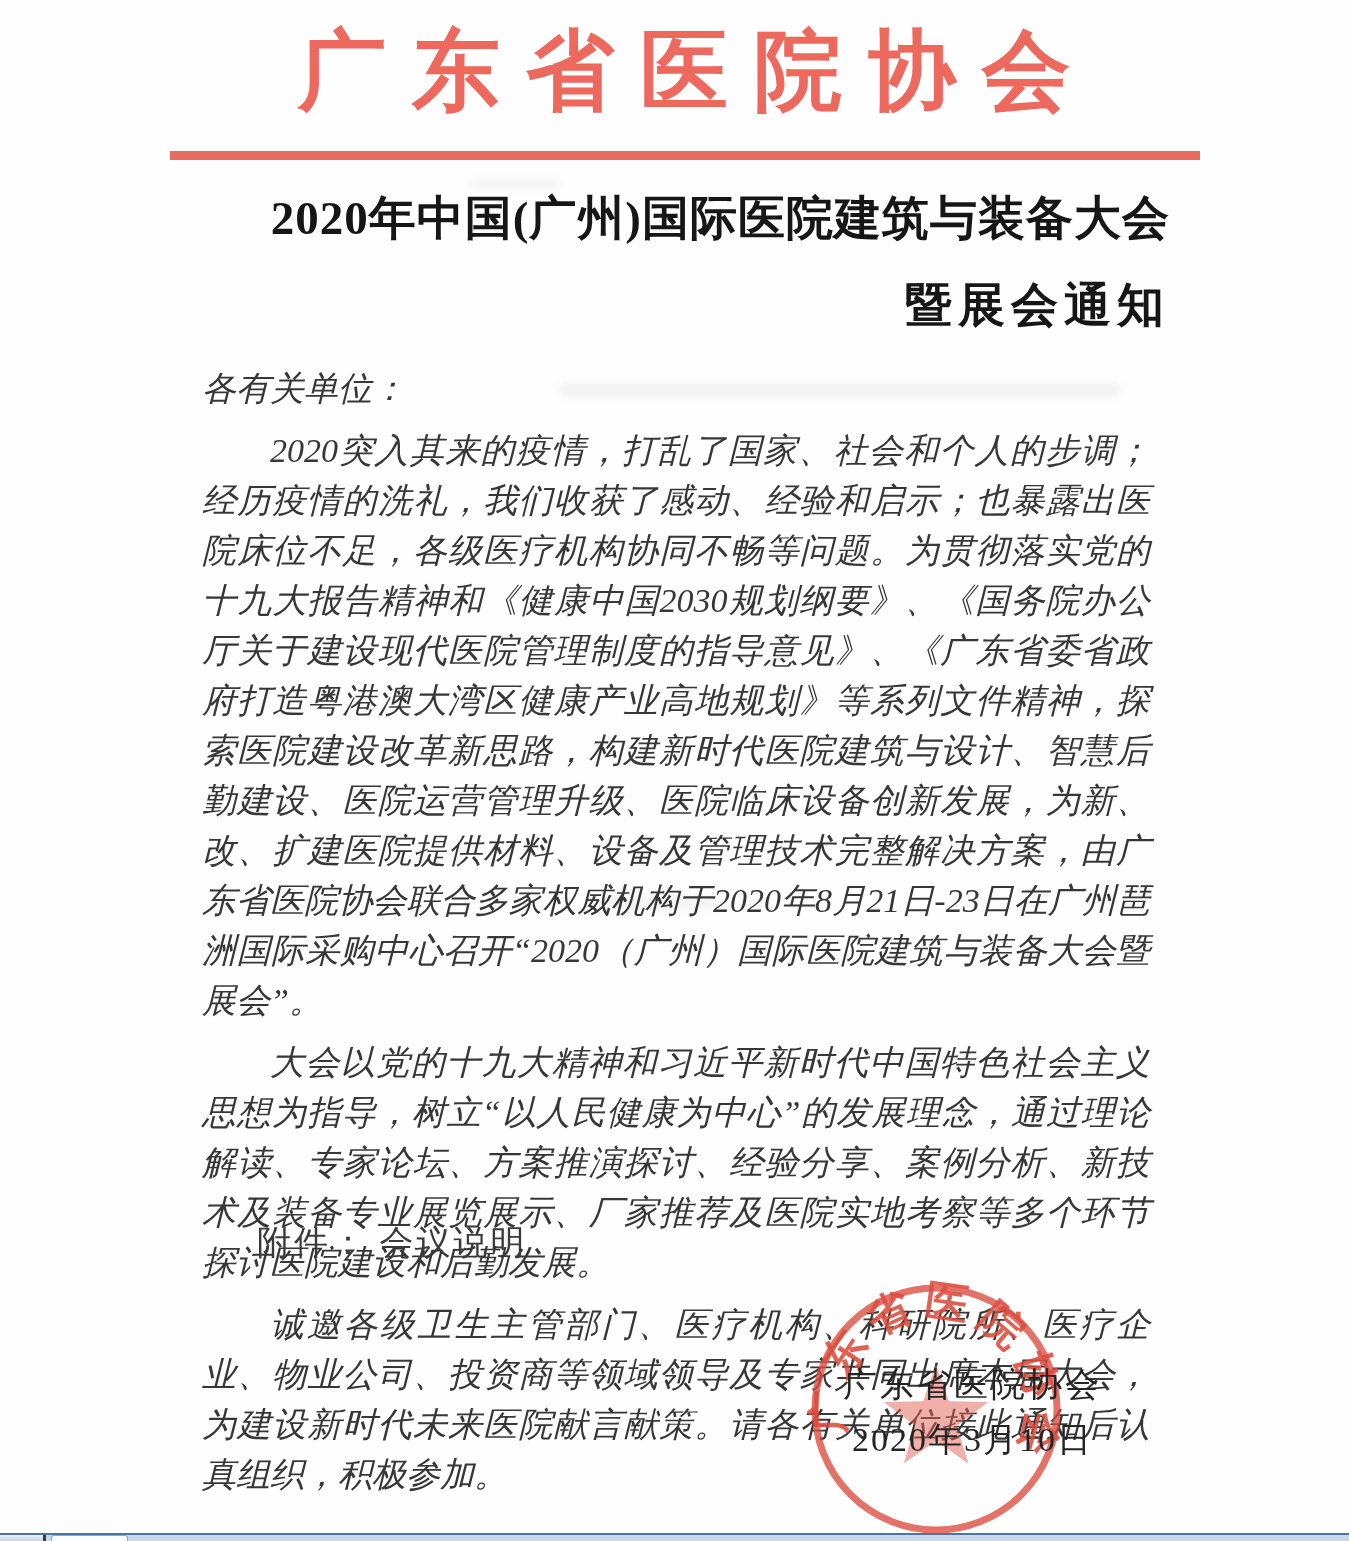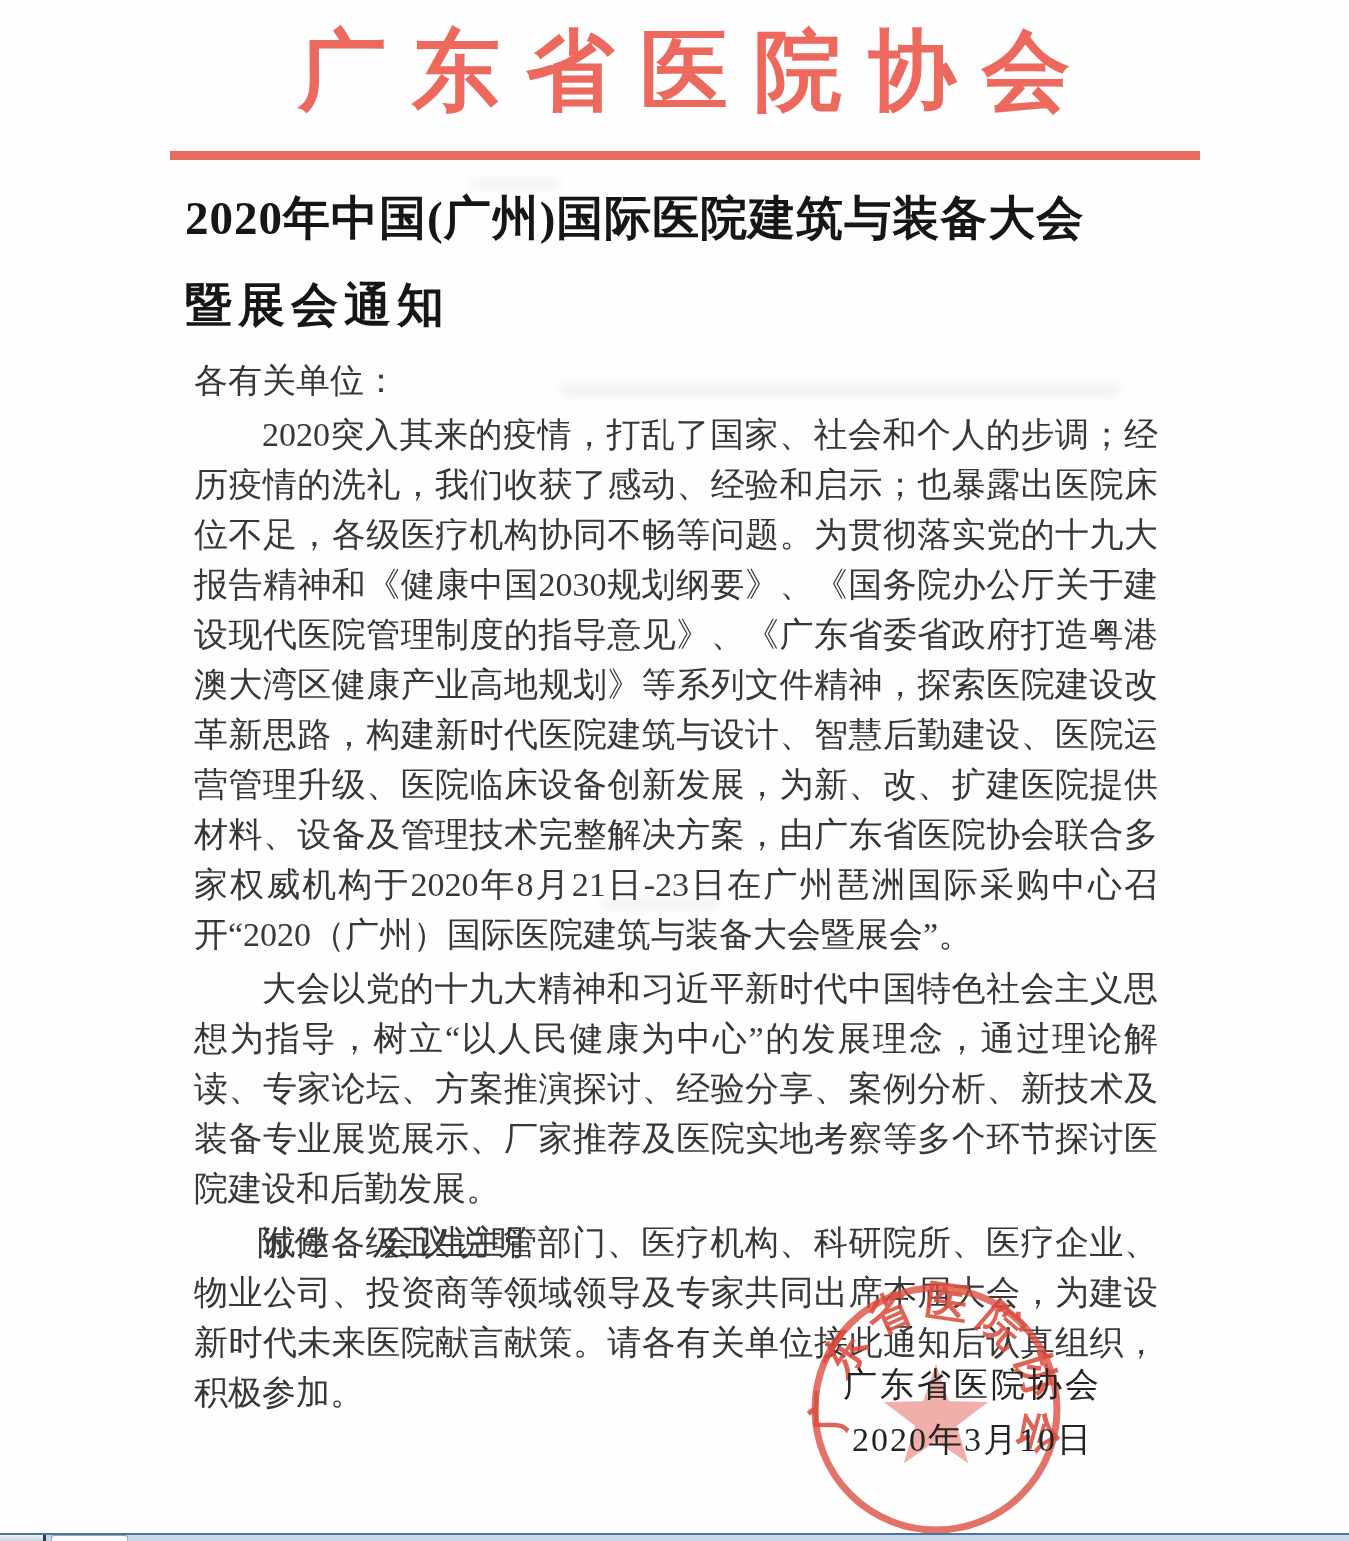--- a/index.html
+++ b/index.html
@@ -27,36 +27,36 @@
     position: absolute;
     left: 170px; top: 151px;
     width: 1030px; height: 9px;
     background: #e96a5e;
   }
 
   
   .doc-title {
     position: absolute;
     left: 185px; top: 186px; width: 985px;
-    text-align: left;
+    text-align: right;
     color: #161616;
     font-weight: bold;
   }
   .doc-title .line1 { font-size: 47px; line-height: 64px; letter-spacing: 1px; }
   .doc-title .line2 { font-size: 47px; line-height: 62px; letter-spacing: 6px; margin-top: 24px; }
 
   
   .letter-body {
     position: absolute;
     left: 190px; top: 352px; width: 972px;
     font-size: 34px; line-height: 50px;
     color: #373737;
     text-align: justify;
   }
-  .letter-body p { margin: 4px; text-indent: 2em; }
+  .letter-body p { margin: 12px; text-indent: 2em; font-style: italic; }
   .letter-body p.salutation { text-indent: 0; }
 
   .attachment-note {
     position: absolute;
     left: 257px; top: 1220px;
     font-size: 34px; color: #3a3a3a;
     letter-spacing: 3px;
   }
 
   

